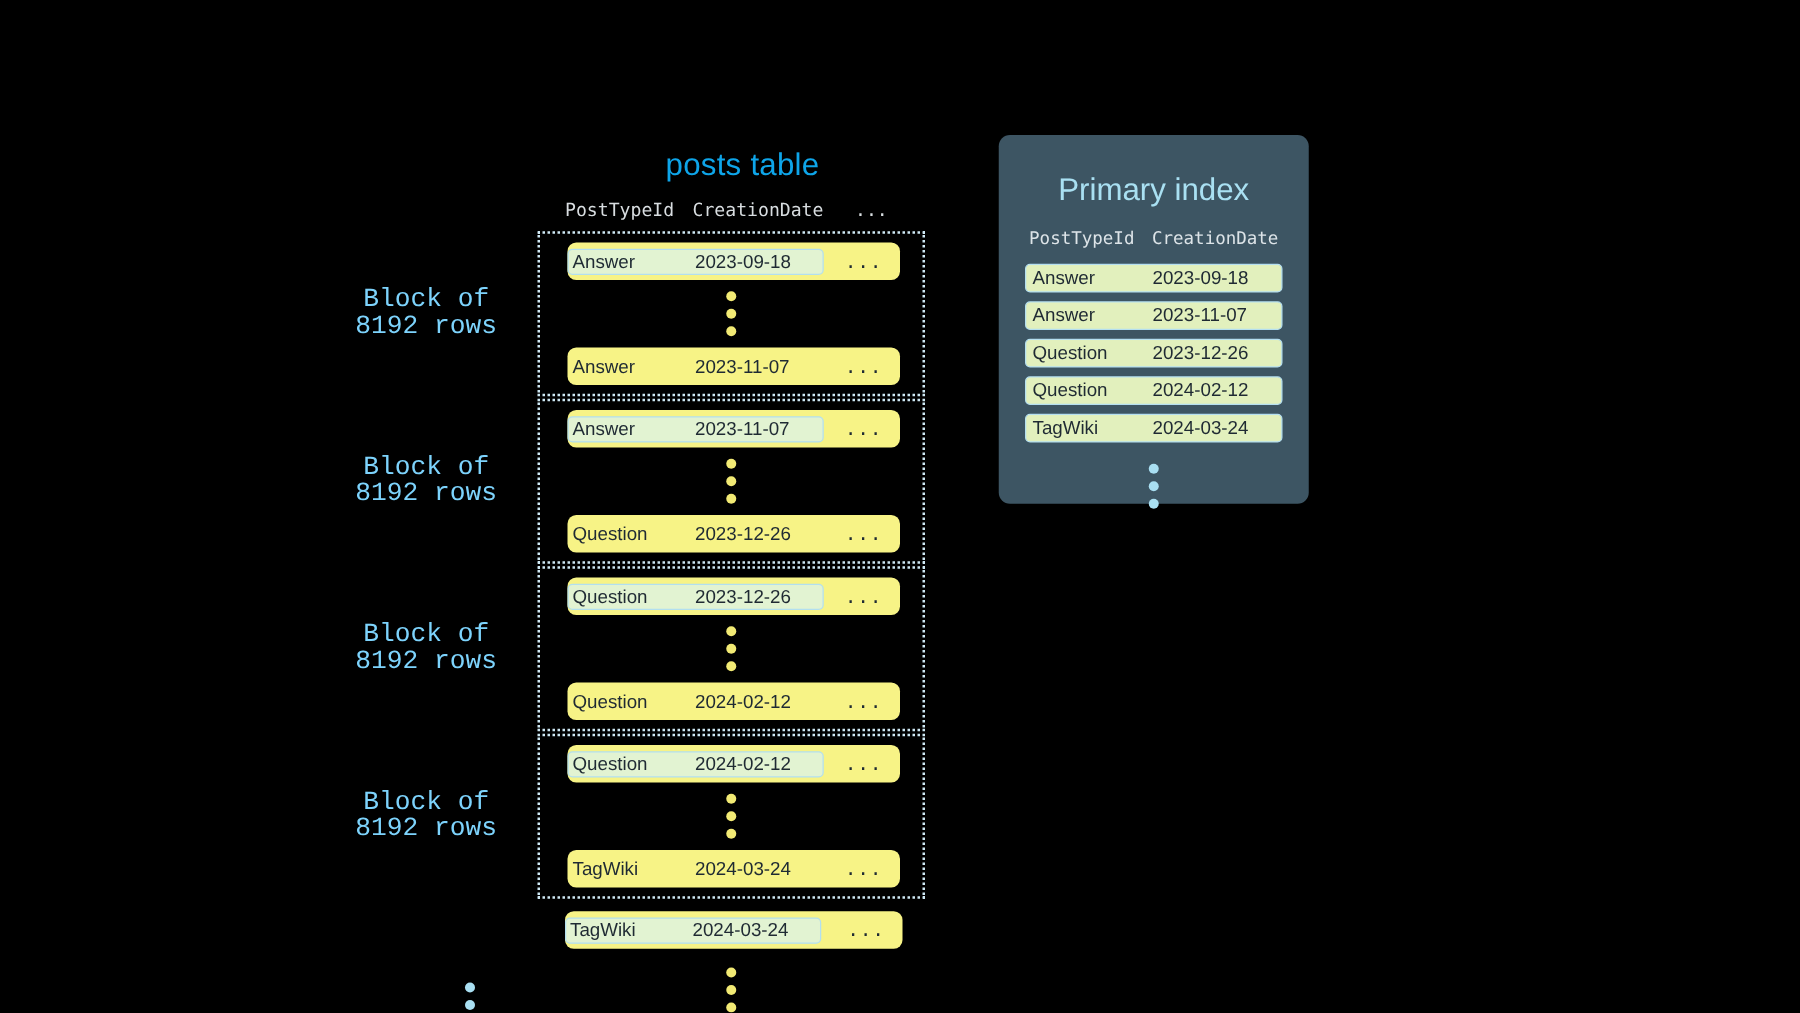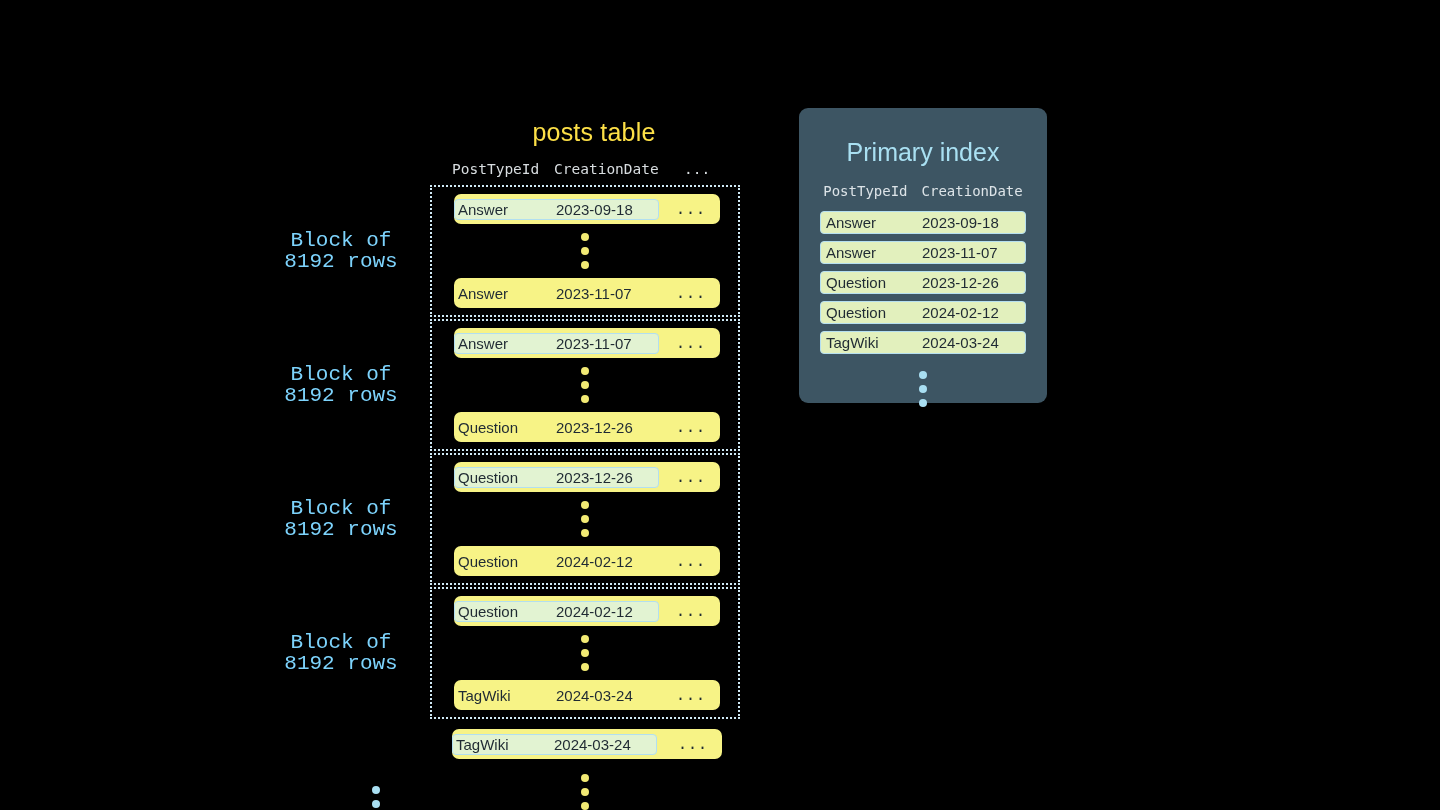--- a/index.html
+++ b/index.html
@@ -17,21 +17,21 @@
   }
 
   
   #posts-table {
     position: absolute;
     left: 430px;
     top: 118px;
     width: 310px;
   }
   .table-title {
-    color: #fde047;
+    color: #0ea5e9;
     font-size: 25px;
     font-family: "Liberation Sans", sans-serif;
     text-align: center;
     letter-spacing: 0.2px;
     margin: 0 0 14px 0;
     padding-left: 18px;
   }
   .col-headers {
     font-family: "DejaVu Sans Mono", monospace;
     font-size: 14.5px;

